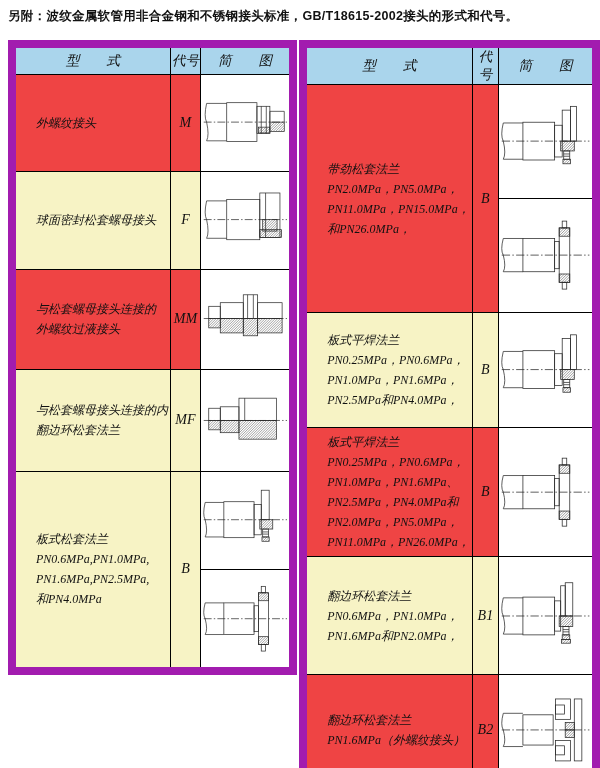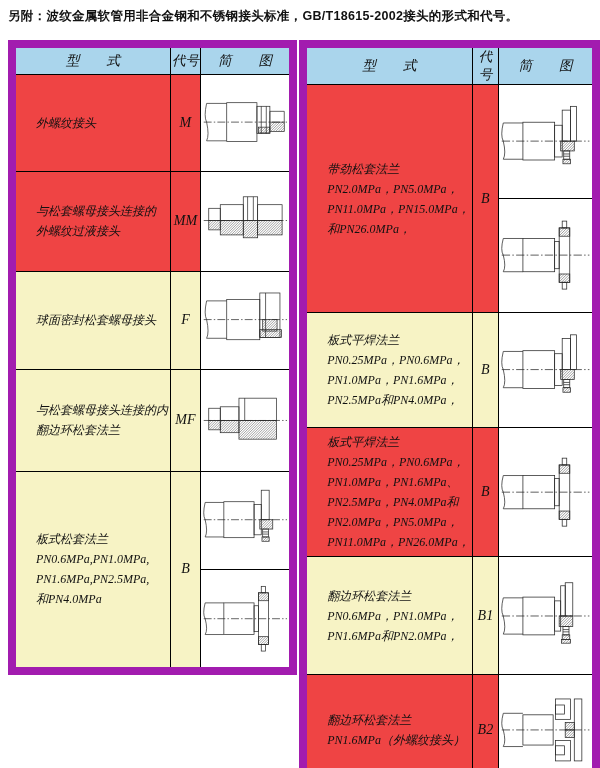--- a/index.html
+++ b/index.html
@@ -93,20 +93,81 @@
                       <line x1="93.5" y1="63" x2="101.5" y2="55"></line>
                       <line x1="97.0" y1="63" x2="105.0" y2="55"></line>
                       <line x1="100.5" y1="63" x2="108.5" y2="55"></line>
                     </g>
                     <rect x="77" y="55" width="16" height="8" stroke="#2a2a2a" stroke-width="1" fill="none"></rect>
                   </svg>
                 </div>
               </div>
             </td>
           </tr>
+          <tr style="height: 98px;">
+            <td class="type-cell hl">
+              <div>球面密封松套螺母接头</div>
+            </td>
+            <td class="code-cell hl">F</td>
+            <td style="height: 98px;">
+              <div class="diag-stack">
+                <div class="diag">
+                  <svg viewBox="0 0 118 96" preserveAspectRatio="xMidYMid meet">
+                    <line x1="1" y1="48" x2="117" y2="48" stroke="#2a2a2a" stroke-width="1" stroke-dasharray="11 3 2 3"></line>
+                    <path d="M 33 22 L 5 22 q -4 18.2 0 26 q 4 18.2 0 26 L 33 74" stroke="#2a2a2a" stroke-width="1" fill="none"></path>
+                    <rect x="33" y="20" width="46" height="56" stroke="#2a2a2a" stroke-width="1" fill="none"></rect>
+                    <rect x="79" y="11" width="28" height="62" stroke="#2a2a2a" stroke-width="1" fill="none"></rect>
+                    <line x1="87" y1="11" x2="87" y2="73" stroke="#2a2a2a" stroke-width="1"></line>
+                    <clipPath id="c3">
+                      <rect x="83" y="48" width="20" height="16"></rect>
+                    </clipPath>
+                    <g clip-path="url(#c3)" stroke="#2a2a2a" stroke-width="0.6">
+                      <line x1="67.0" y1="64" x2="83.0" y2="48"></line>
+                      <line x1="70.5" y1="64" x2="86.5" y2="48"></line>
+                      <line x1="74.0" y1="64" x2="90.0" y2="48"></line>
+                      <line x1="77.5" y1="64" x2="93.5" y2="48"></line>
+                      <line x1="81.0" y1="64" x2="97.0" y2="48"></line>
+                      <line x1="84.5" y1="64" x2="100.5" y2="48"></line>
+                      <line x1="88.0" y1="64" x2="104.0" y2="48"></line>
+                      <line x1="91.5" y1="64" x2="107.5" y2="48"></line>
+                      <line x1="95.0" y1="64" x2="111.0" y2="48"></line>
+                      <line x1="98.5" y1="64" x2="114.5" y2="48"></line>
+                      <line x1="102.0" y1="64" x2="118.0" y2="48"></line>
+                      <line x1="105.5" y1="64" x2="121.5" y2="48"></line>
+                      <line x1="109.0" y1="64" x2="125.0" y2="48"></line>
+                      <line x1="112.5" y1="64" x2="128.5" y2="48"></line>
+                      <line x1="116.0" y1="64" x2="132.0" y2="48"></line>
+                    </g>
+                    <rect x="83" y="48" width="20" height="16" stroke="#2a2a2a" stroke-width="1" fill="none"></rect>
+                    <clipPath id="c4">
+                      <rect x="79" y="62" width="30" height="11"></rect>
+                    </clipPath>
+                    <g clip-path="url(#c4)" stroke="#2a2a2a" stroke-width="0.6">
+                      <line x1="68.0" y1="73" x2="79.0" y2="62"></line>
+                      <line x1="71.5" y1="73" x2="82.5" y2="62"></line>
+                      <line x1="75.0" y1="73" x2="86.0" y2="62"></line>
+                      <line x1="78.5" y1="73" x2="89.5" y2="62"></line>
+                      <line x1="82.0" y1="73" x2="93.0" y2="62"></line>
+                      <line x1="85.5" y1="73" x2="96.5" y2="62"></line>
+                      <line x1="89.0" y1="73" x2="100.0" y2="62"></line>
+                      <line x1="92.5" y1="73" x2="103.5" y2="62"></line>
+                      <line x1="96.0" y1="73" x2="107.0" y2="62"></line>
+                      <line x1="99.5" y1="73" x2="110.5" y2="62"></line>
+                      <line x1="103.0" y1="73" x2="114.0" y2="62"></line>
+                      <line x1="106.5" y1="73" x2="117.5" y2="62"></line>
+                      <line x1="110.0" y1="73" x2="121.0" y2="62"></line>
+                      <line x1="113.5" y1="73" x2="124.5" y2="62"></line>
+                      <line x1="117.0" y1="73" x2="128.0" y2="62"></line>
+                    </g>
+                    <rect x="79" y="62" width="30" height="11" stroke="#2a2a2a" stroke-width="1" fill="none"></rect>
+                  </svg>
+                </div>
+              </div>
+            </td>
+          </tr>
           <tr style="height: 100px;">
             <td class="type-cell">
               <div>与松套螺母接头连接的</div>
               <div>外螺纹过液接头</div>
             </td>
             <td class="code-cell">MM</td>
             <td style="height: 100px;">
               <div class="diag-stack">
                 <div class="diag">
                   <svg viewBox="0 0 118 96" preserveAspectRatio="xMidYMid meet">
@@ -209,81 +270,20 @@
                       <line x1="105.0" y1="68" x2="125.0" y2="48"></line>
                       <line x1="108.5" y1="68" x2="128.5" y2="48"></line>
                       <line x1="112.0" y1="68" x2="132.0" y2="48"></line>
                       <line x1="115.5" y1="68" x2="135.5" y2="48"></line>
                       <line x1="119.0" y1="68" x2="139.0" y2="48"></line>
                       <line x1="122.5" y1="68" x2="142.5" y2="48"></line>
                       <line x1="126.0" y1="68" x2="146.0" y2="48"></line>
                       <line x1="129.5" y1="68" x2="149.5" y2="48"></line>
                     </g>
                     <rect x="76" y="48" width="34" height="20" stroke="#2a2a2a" stroke-width="1" fill="none"></rect>
-                  </svg>
-                </div>
-              </div>
-            </td>
-          </tr>
-          <tr style="height: 98px;">
-            <td class="type-cell hl">
-              <div>球面密封松套螺母接头</div>
-            </td>
-            <td class="code-cell hl">F</td>
-            <td style="height: 98px;">
-              <div class="diag-stack">
-                <div class="diag">
-                  <svg viewBox="0 0 118 96" preserveAspectRatio="xMidYMid meet">
-                    <line x1="1" y1="48" x2="117" y2="48" stroke="#2a2a2a" stroke-width="1" stroke-dasharray="11 3 2 3"></line>
-                    <path d="M 33 22 L 5 22 q -4 18.2 0 26 q 4 18.2 0 26 L 33 74" stroke="#2a2a2a" stroke-width="1" fill="none"></path>
-                    <rect x="33" y="20" width="46" height="56" stroke="#2a2a2a" stroke-width="1" fill="none"></rect>
-                    <rect x="79" y="11" width="28" height="62" stroke="#2a2a2a" stroke-width="1" fill="none"></rect>
-                    <line x1="87" y1="11" x2="87" y2="73" stroke="#2a2a2a" stroke-width="1"></line>
-                    <clipPath id="c3">
-                      <rect x="83" y="48" width="20" height="16"></rect>
-                    </clipPath>
-                    <g clip-path="url(#c3)" stroke="#2a2a2a" stroke-width="0.6">
-                      <line x1="67.0" y1="64" x2="83.0" y2="48"></line>
-                      <line x1="70.5" y1="64" x2="86.5" y2="48"></line>
-                      <line x1="74.0" y1="64" x2="90.0" y2="48"></line>
-                      <line x1="77.5" y1="64" x2="93.5" y2="48"></line>
-                      <line x1="81.0" y1="64" x2="97.0" y2="48"></line>
-                      <line x1="84.5" y1="64" x2="100.5" y2="48"></line>
-                      <line x1="88.0" y1="64" x2="104.0" y2="48"></line>
-                      <line x1="91.5" y1="64" x2="107.5" y2="48"></line>
-                      <line x1="95.0" y1="64" x2="111.0" y2="48"></line>
-                      <line x1="98.5" y1="64" x2="114.5" y2="48"></line>
-                      <line x1="102.0" y1="64" x2="118.0" y2="48"></line>
-                      <line x1="105.5" y1="64" x2="121.5" y2="48"></line>
-                      <line x1="109.0" y1="64" x2="125.0" y2="48"></line>
-                      <line x1="112.5" y1="64" x2="128.5" y2="48"></line>
-                      <line x1="116.0" y1="64" x2="132.0" y2="48"></line>
-                    </g>
-                    <rect x="83" y="48" width="20" height="16" stroke="#2a2a2a" stroke-width="1" fill="none"></rect>
-                    <clipPath id="c4">
-                      <rect x="79" y="62" width="30" height="11"></rect>
-                    </clipPath>
-                    <g clip-path="url(#c4)" stroke="#2a2a2a" stroke-width="0.6">
-                      <line x1="68.0" y1="73" x2="79.0" y2="62"></line>
-                      <line x1="71.5" y1="73" x2="82.5" y2="62"></line>
-                      <line x1="75.0" y1="73" x2="86.0" y2="62"></line>
-                      <line x1="78.5" y1="73" x2="89.5" y2="62"></line>
-                      <line x1="82.0" y1="73" x2="93.0" y2="62"></line>
-                      <line x1="85.5" y1="73" x2="96.5" y2="62"></line>
-                      <line x1="89.0" y1="73" x2="100.0" y2="62"></line>
-                      <line x1="92.5" y1="73" x2="103.5" y2="62"></line>
-                      <line x1="96.0" y1="73" x2="107.0" y2="62"></line>
-                      <line x1="99.5" y1="73" x2="110.5" y2="62"></line>
-                      <line x1="103.0" y1="73" x2="114.0" y2="62"></line>
-                      <line x1="106.5" y1="73" x2="117.5" y2="62"></line>
-                      <line x1="110.0" y1="73" x2="121.0" y2="62"></line>
-                      <line x1="113.5" y1="73" x2="124.5" y2="62"></line>
-                      <line x1="117.0" y1="73" x2="128.0" y2="62"></line>
-                    </g>
-                    <rect x="79" y="62" width="30" height="11" stroke="#2a2a2a" stroke-width="1" fill="none"></rect>
                   </svg>
                 </div>
               </div>
             </td>
           </tr>
           <tr style="height: 102px;">
             <td class="type-cell hl">
               <div>与松套螺母接头连接的内</div>
               <div>翻边环松套法兰</div>
             </td>

